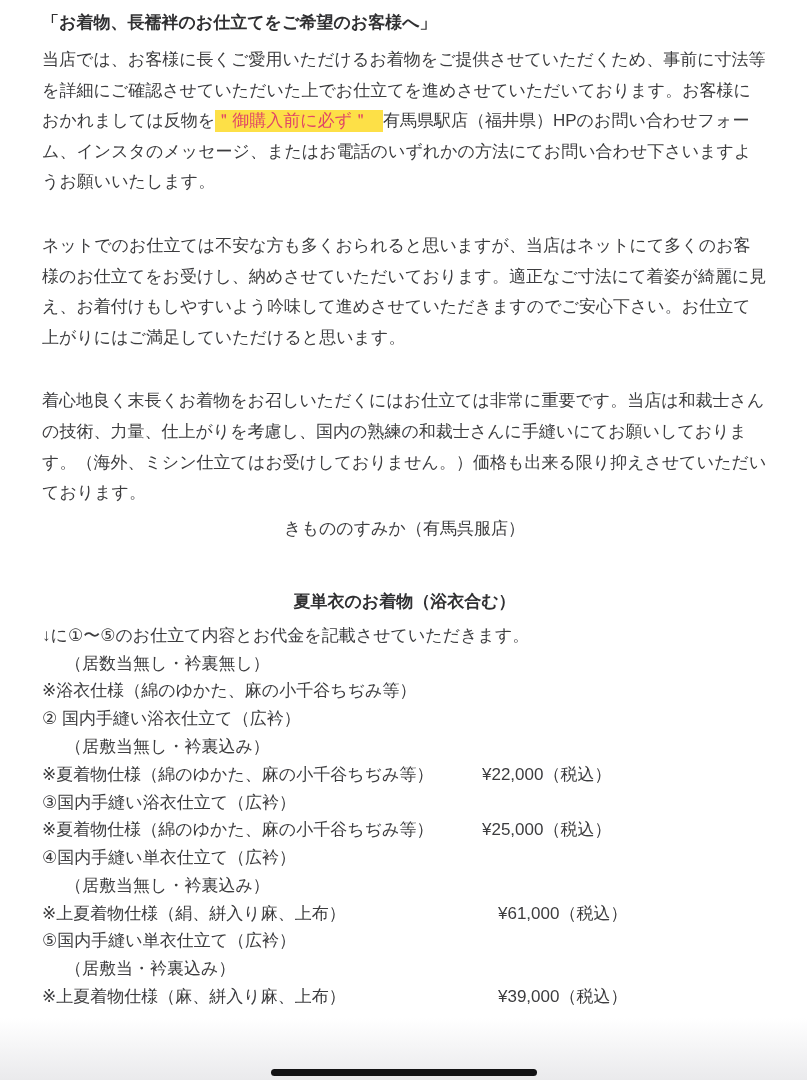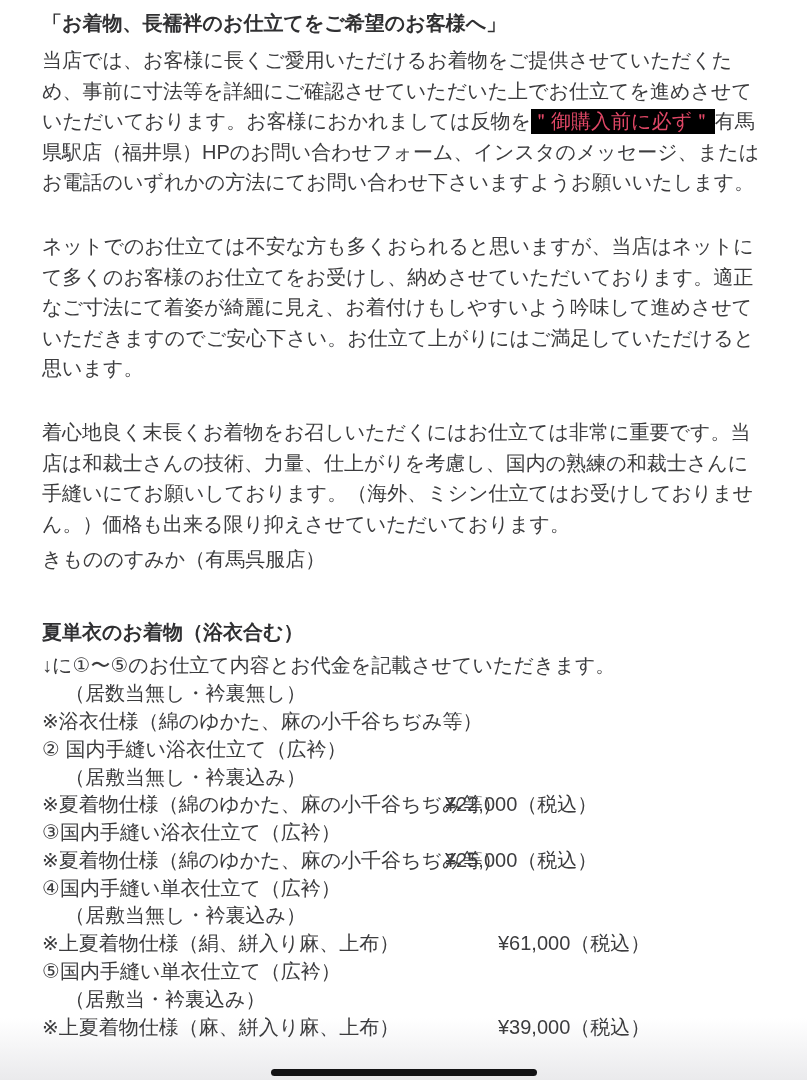--- a/index.html
+++ b/index.html
@@ -12,66 +12,67 @@
     height: 1080px;
     position: relative;
     overflow: hidden;
     font-family: "Liberation Sans", "DejaVu Sans", sans-serif;
     color: #3c3c3e;
     -webkit-font-smoothing: antialiased;
   }
   .content {
     position: relative;
     padding: 8px 40px 0 42px;
-    font-size: 20px;
+    font-size: 17px;
     z-index: 1;
   }
   .doc-title {
     font-weight: bold;
     color: #303032;
     line-height: 30px;
     margin: 0 0 7px 0;
   }
   .para {
     line-height: 30.6px;
     margin: 0;
   }
   .para.gap-after {
     margin-bottom: 33px;
   }
   .hl {
     color: #e04766;
-    background: #000000;
-    padding: 1px 3px 2px 0;
+    background: #fde047;
+    padding: 1px 14px 2px 0;
   }
   .signature {
-    text-align: left;
+    text-align: center;
     line-height: 30px;
     margin: 5px 0 0 0;
   }
   .section-heading {
     font-weight: bold;
     color: #303032;
     line-height: 28px;
     margin: 44px 0 6px 0;
+    text-align: center;
   }
   .list-line {
     line-height: 27.8px;
     position: relative;
   }
   .list-line .detail-indent {
     padding-left: 23px;
   }
   .price {
     position: absolute;
     top: 0;
     white-space: nowrap;
   }
   .price.col-a { left: 456px; }
-  .price.col-b { left: 403px; }
+  .price.col-b { left: 440px; }
   .bottom-fade {
     position: absolute;
     left: 0; right: 0; bottom: 0;
     height: 62px;
     background: linear-gradient(180deg, rgba(238,238,240,0) 0%, #ededef 85%, #eaeaec 100%);
     z-index: 0;
     pointer-events: none;
   }
   .home-indicator {
     position: absolute;

